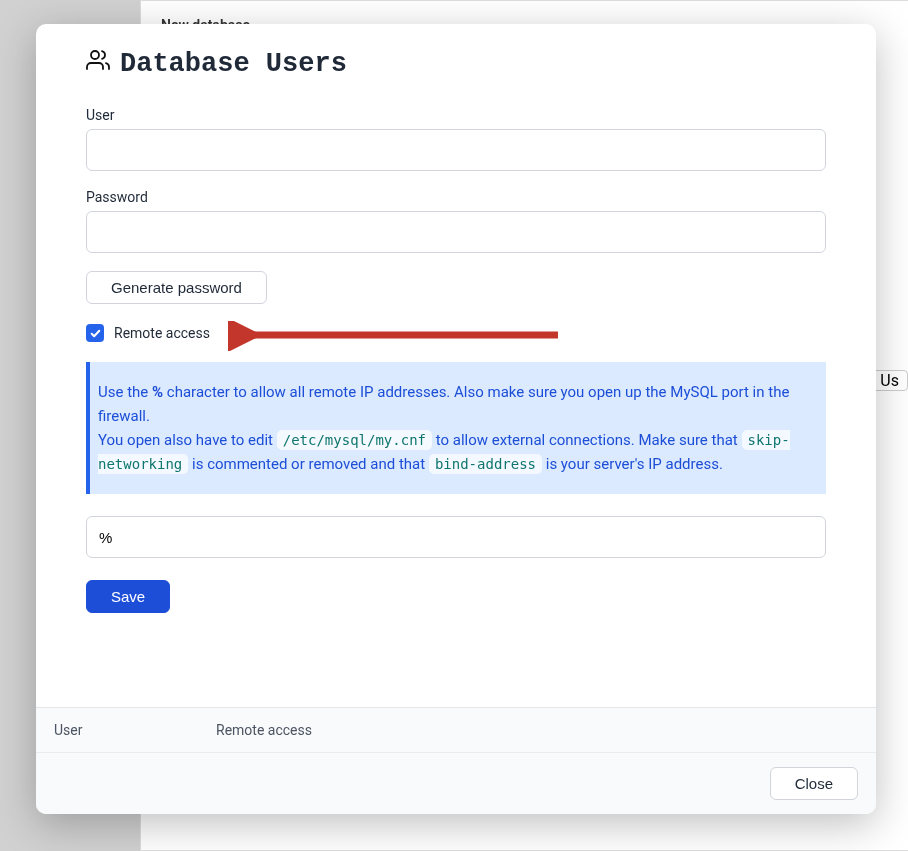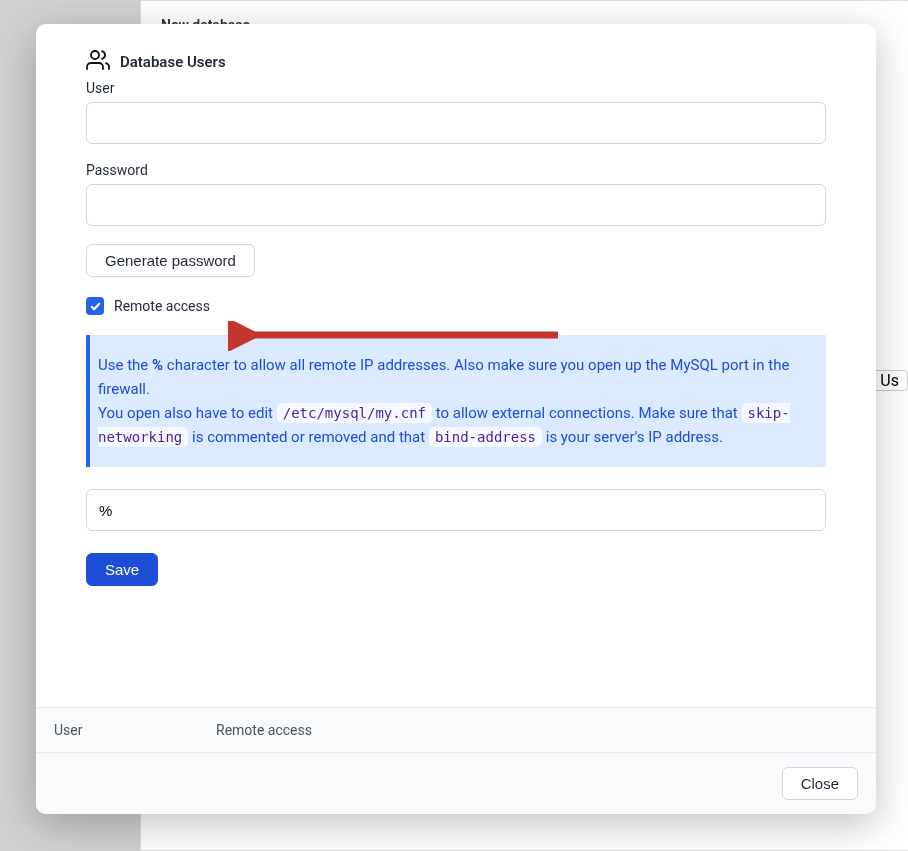--- a/index.html
+++ b/index.html
@@ -43,23 +43,24 @@
     }
     .modal-body {
       padding: 24px 50px 0 50px;
       flex: 1;
       color: #1f2937;
     }
     .modal-title {
       display: flex;
       align-items: center;
       gap: 10px;
-      font-size: 15px;
+      font-size: 27px;
       font-weight: 600;
-      margin-bottom: 4px;
+      margin-bottom: 27px;
+      font-family: Liberation Mono, monospace;
     }
     .field-label {
       font-size: 14px;
       font-weight: 400;
       color: #1f2937;
       margin-bottom: 6px;
     }
     .text-input {
       width: 100%;
       height: 42px;
@@ -67,21 +68,21 @@
       border-radius: 6px;
       font-size: 15px;
       padding: 0 12px;
       margin-bottom: 18px;
     }
     .btn {
       display: inline-flex;
       align-items: center;
       justify-content: center;
       font-size: 15px;
-      padding: 7px 18px;
+      padding: 7px 24px;
       border-radius: 6px;
       cursor: pointer;
     }
     .btn-outline {
       background: #fff;
       border: 1px solid #d1d5db;
       color: #1f2937;
     }
     .btn-primary {
       background: #1d4ed8;
@@ -114,21 +115,21 @@
       font-size: 15px;
       line-height: 1.6;
       margin-bottom: 22px;
     }
     .alert code {
       background: rgba(255,255,255,0.7);
       padding: 2px 6px;
       border-radius: 5px;
       font-family: ui-monospace, SFMono-Regular, Menlo, Consolas, monospace;
       font-size: 14px;
-      color: #4c1d95;
+      color: #0f766e;
     }
     .alert strong { font-weight: 700; }
     .save-btn { margin-top: 4px; }
     .table-header {
       display: flex;
       background: #f9fafb;
       border-top: 1px solid #e5e7eb;
       padding: 14px 18px;
       color: #4b5563;
       font-size: 14px;

